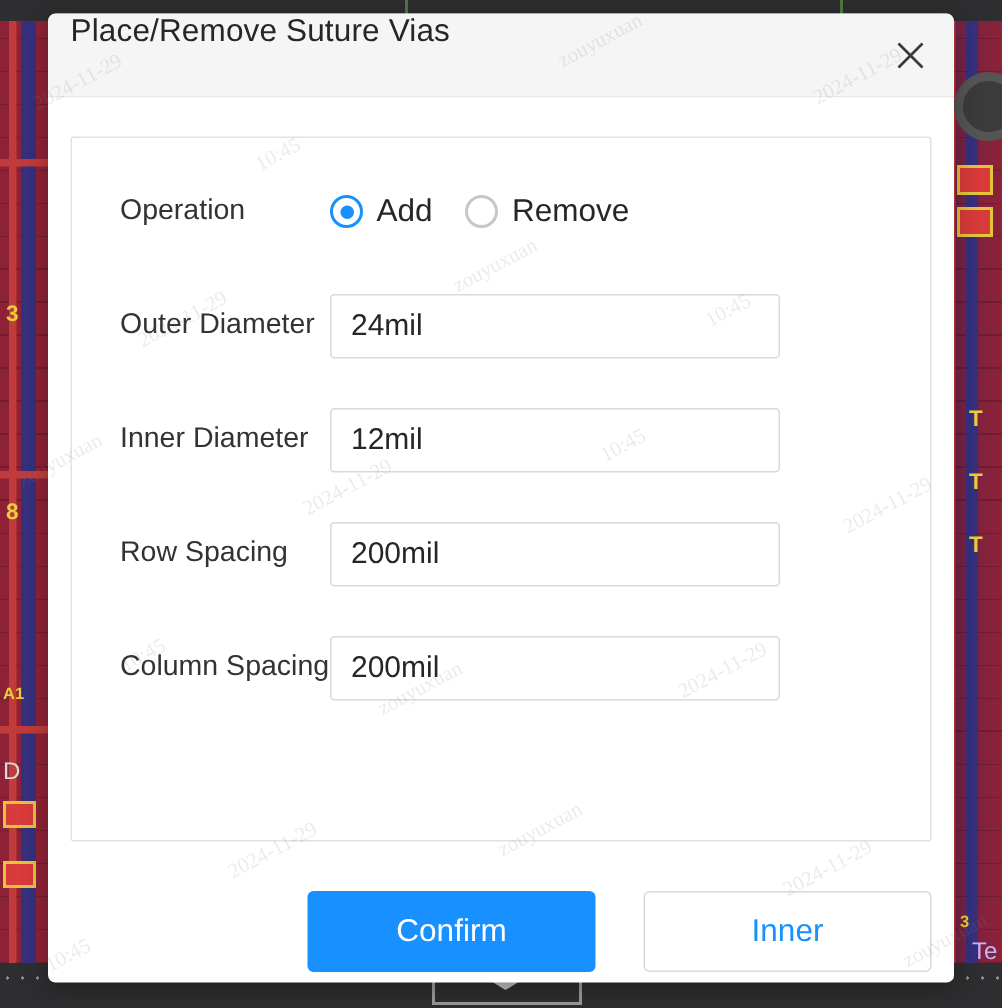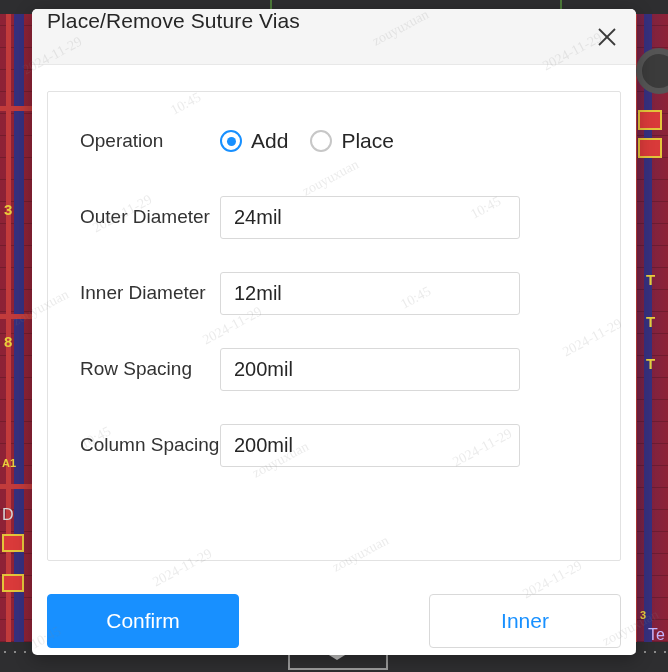--- a/index.html
+++ b/index.html
@@ -249,21 +249,21 @@
     font-family: "Liberation Sans", sans-serif;
     font-size: 20px;
     color: #262626;
     outline: none;
   }
   .text-input::placeholder { color: #bfbfbf; }
 
   .dialog-footer {
     display: flex;
     align-items: center;
-    justify-content: space-between;
+    justify-content: flex-end;
     gap: 32px;
     padding: 20px 0 0 0;
     height: 99px;
     box-sizing: border-box;
   }
   .btn {
     width: 192px;
     height: 54px;
     border-radius: 4px;
     font-family: "Liberation Sans", sans-serif;
@@ -360,21 +360,21 @@
 
       <div class="form-row">
         <div class="form-label">Operation</div>
         <div class="radio-group">
           <label class="radio-option checked">
             <span class="radio-mark"></span>
             <span class="radio-text">Add</span>
           </label>
           <label class="radio-option">
             <span class="radio-mark"></span>
-            <span class="radio-text">Place</span>
+            <span class="radio-text">Remove</span>
           </label>
         </div>
       </div>
 
       <div class="form-row">
         <div class="form-label">Outer Diameter</div>
         <input class="text-input" type="text" value="24mil" style="">
       </div>
 
       <div class="form-row">

